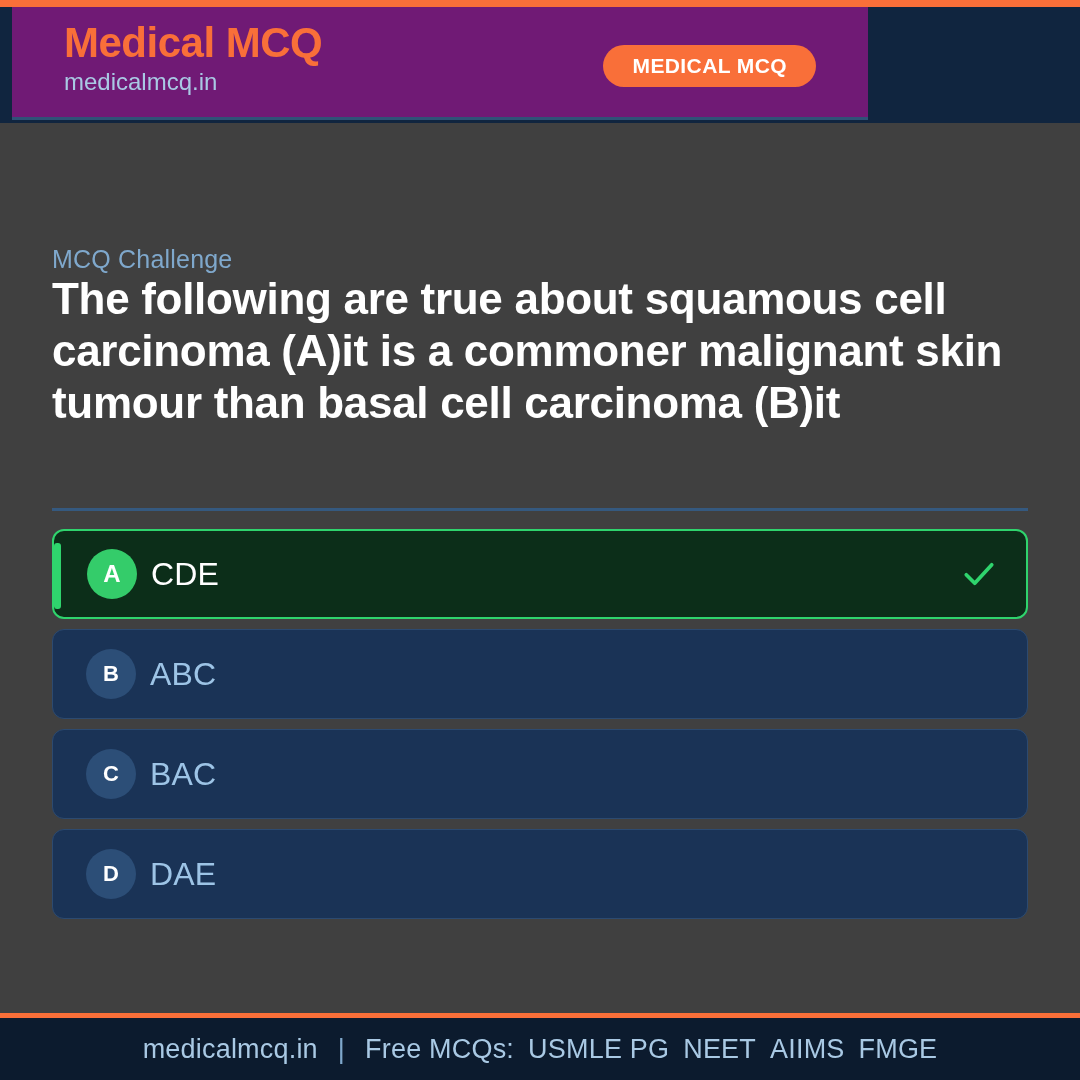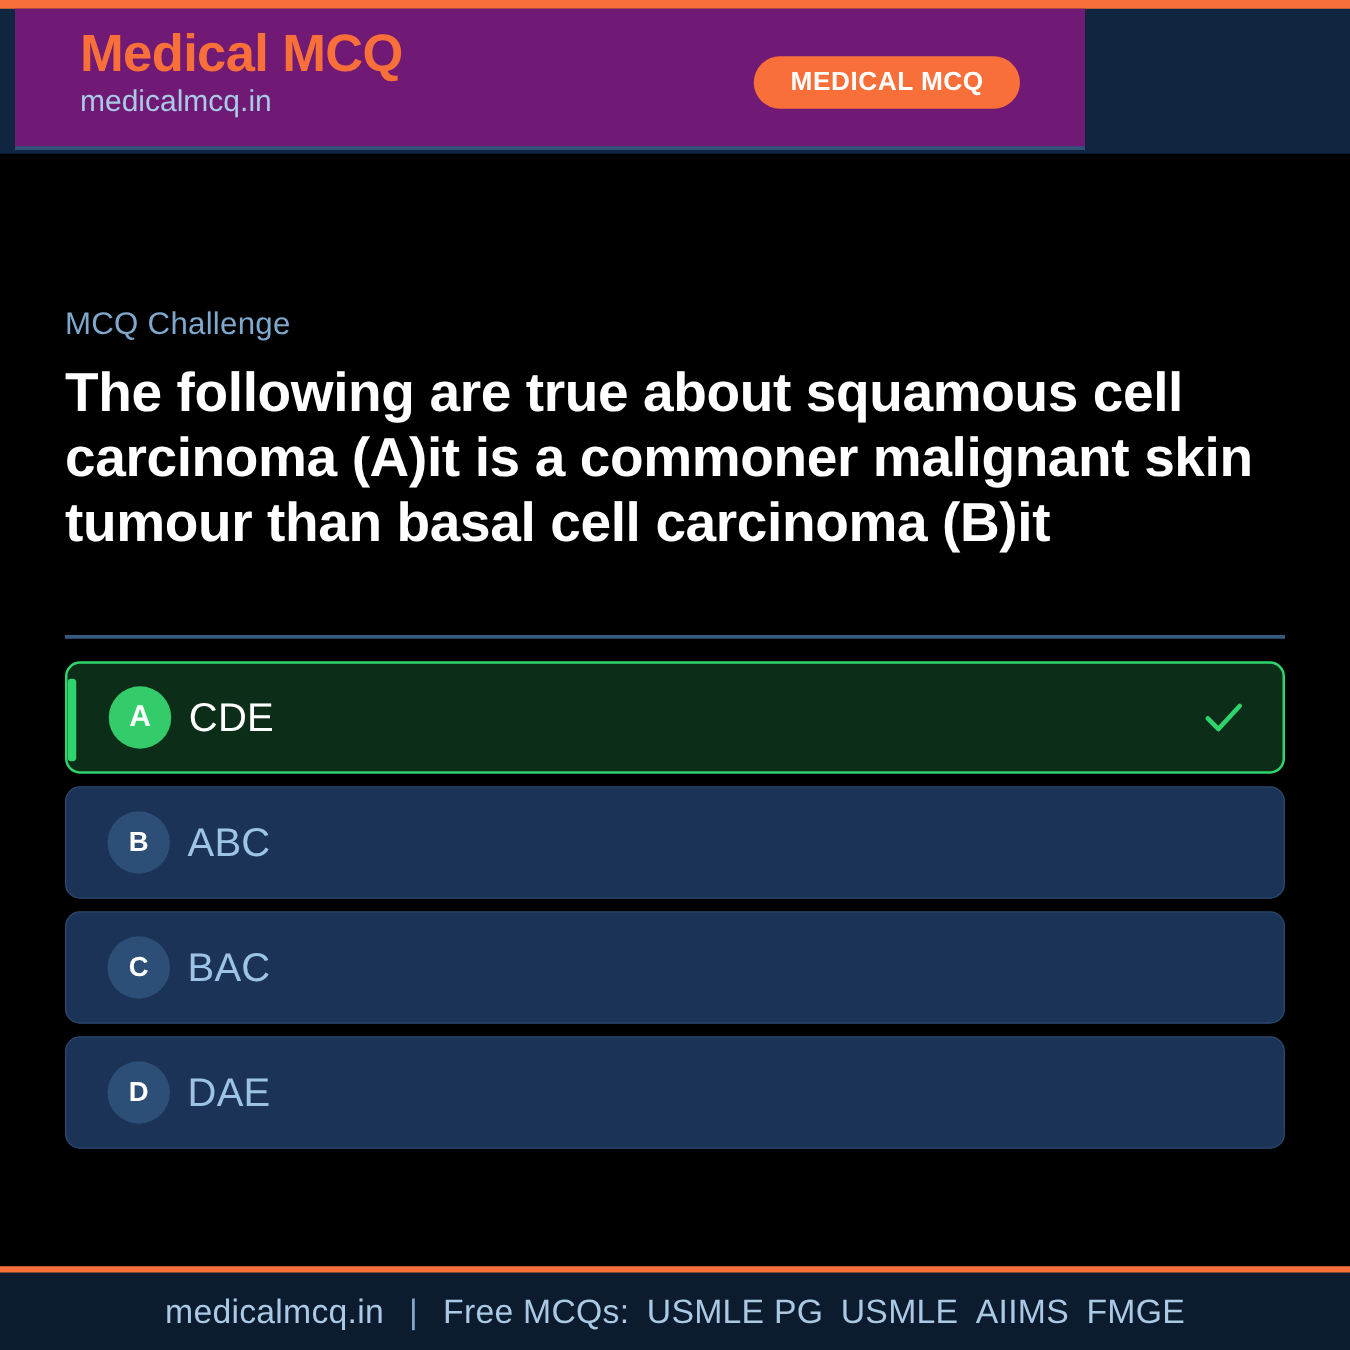--- a/index.html
+++ b/index.html
@@ -77,36 +77,36 @@
     justify-content: center;
     white-space: nowrap;
   }
 
   
   .main {
     position: absolute;
     top: 123px; left: 0;
     width: 1080px;
     height: 890px;
-    background: #000000;
+    background: #404040;
   }
 
   .eyebrow {
     position: absolute;
     left: 52px;
     top: 122px;
     font-size: 25px;
     color: #7fa8cc;
     letter-spacing: 0.2px;
   }
 
   .question {
     position: absolute;
     left: 52px;
-    top: 166px;
+    top: 150px;
     width: 985px;
     font-size: 44px;
     font-weight: bold;
     color: #ffffff;
     line-height: 1.185;
     letter-spacing: -0.3px;
   }
 
   .divider {
     position: absolute;
@@ -282,17 +282,17 @@
 
   </div>
 </div>
 
 <div class="footer">
   <div class="footer-inner">
     <span class="footer-site">medicalmcq.in</span>
     <span class="footer-sep">|</span>
     <span class="footer-label">Free MCQs:</span>
     <span class="footer-exam">USMLE PG</span>
-    <span class="footer-exam">USMLE</span>
+    <span class="footer-exam">NEET</span>
     <span class="footer-exam">AIIMS</span>
     <span class="footer-exam">FMGE</span>
   </div>
 </div>
 
 </body></html>

